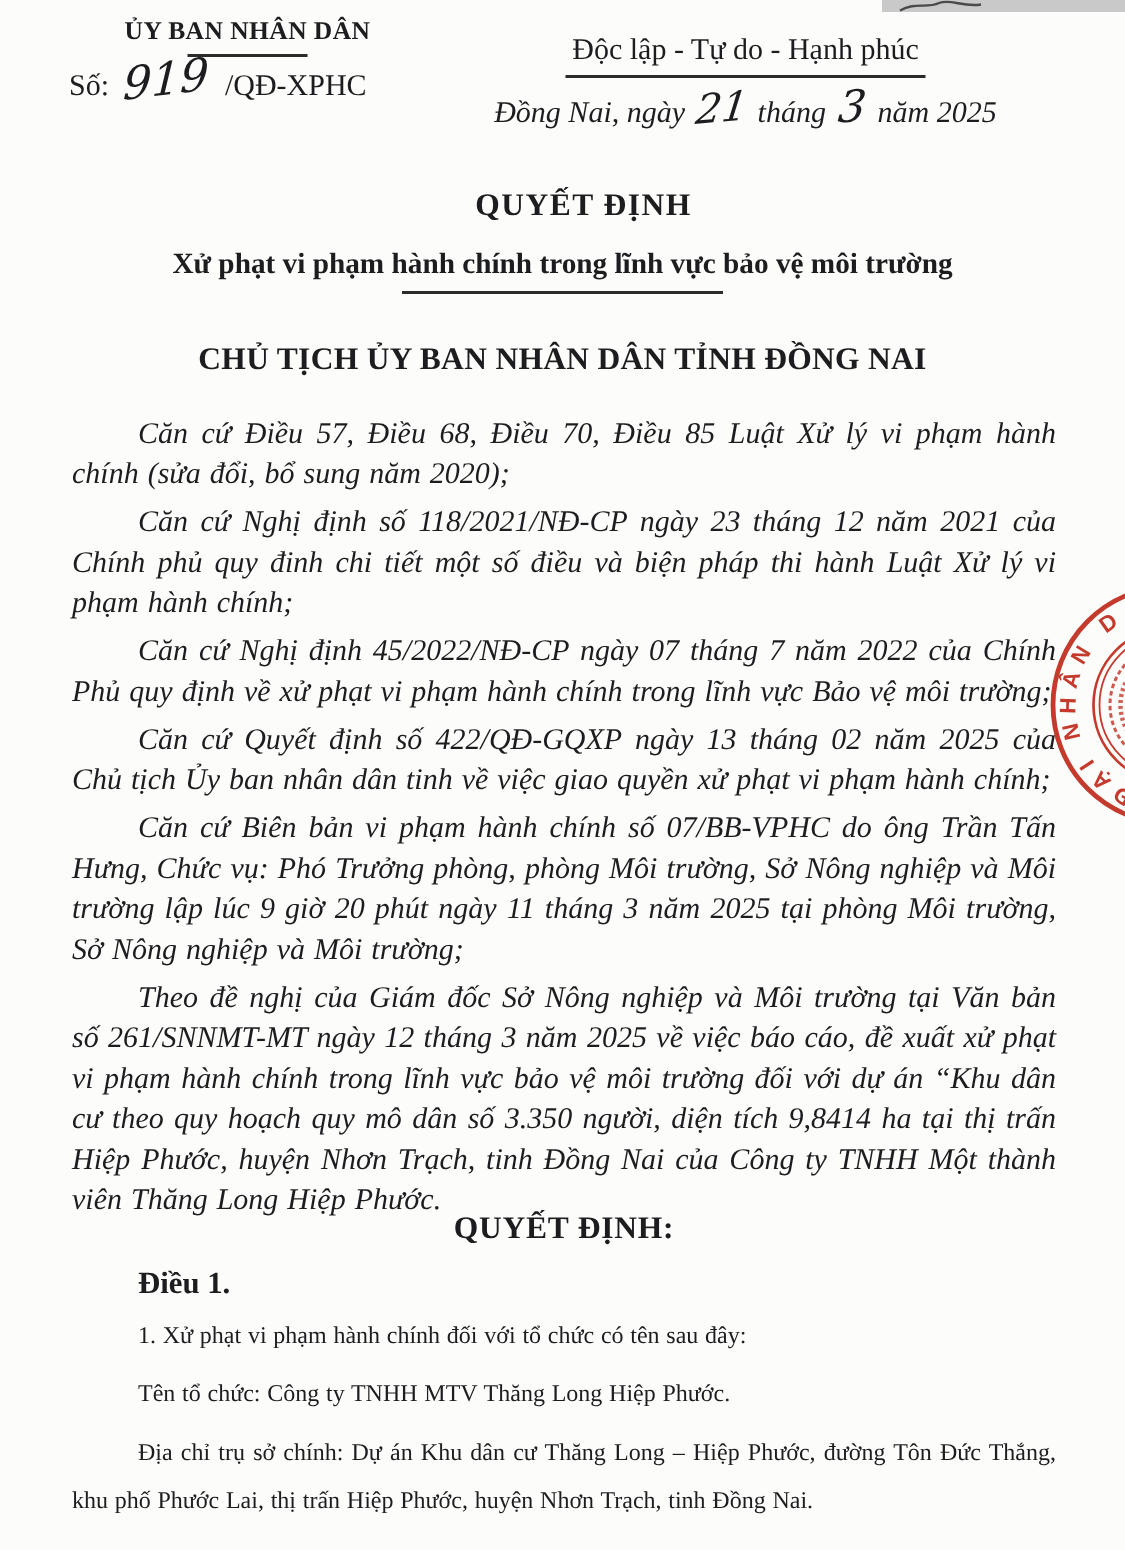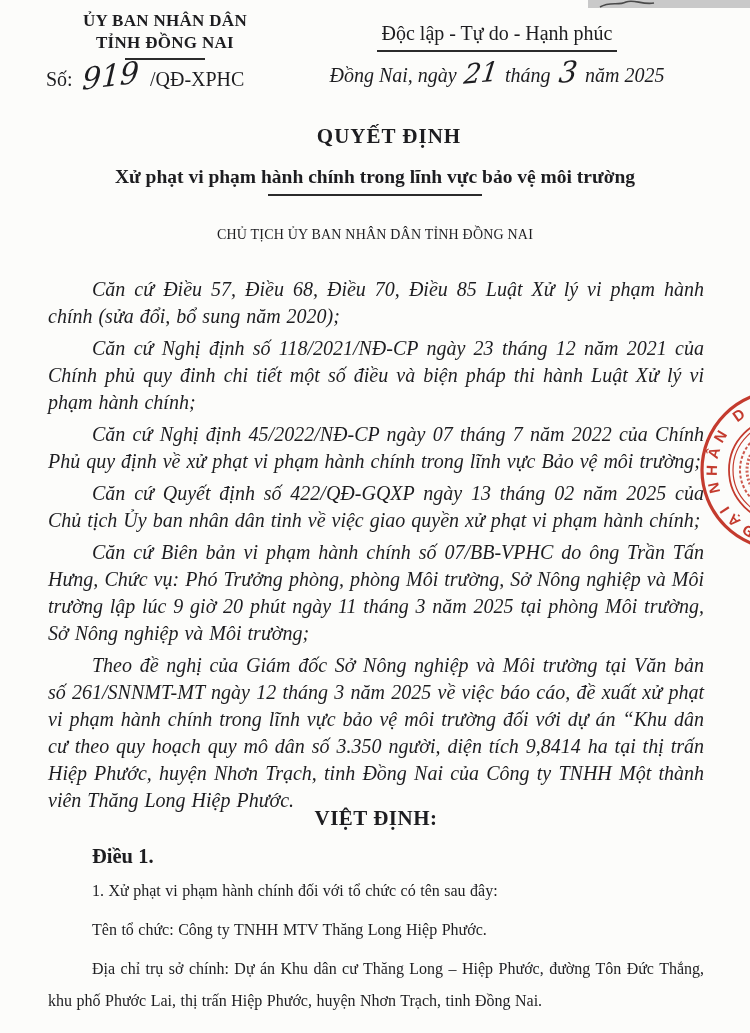--- a/index.html
+++ b/index.html
@@ -42,21 +42,21 @@
   }
   .hand-num   { font-size:30px; transform:rotate(-7deg) skewX(-10deg); margin:0 6px 0 4px; }
   .hand-day   { font-size:27px; transform:rotate(-5deg) skewX(-12deg); margin:0 2px; }
   .hand-month { font-size:29px; transform:rotate(-4deg) skewX(-10deg); margin:0 3px; }
 
   
   .title-block { position:absolute; left:0; top:124px; width:750px; text-align:center; }
   .doc-title    { font-weight:bold; font-size:21px; letter-spacing:1px;padding-left:28px; }
   .doc-subtitle { font-weight:bold; font-size:19.5px; margin-top:17px; }
   .title-rule   { width:214px; border-bottom:2px solid #2b2b2b; margin:6px auto 0 auto; }
-  .authority-line { font-weight:normal; font-size:14px; letter-spacing:.2px; margin-top:31px; }
+  .authority-line { font-weight:bold; font-size:21px; letter-spacing:.2px; margin-top:31px; }
 
   
   .preamble { position:absolute; left:48px; top:276px; width:656px; }
   .preamble p {
     margin:0 0 5px 0; font-style:italic; font-size:20px; line-height:27px;
     text-align:justify; text-indent:44px; word-spacing:1px;
   }
   .decision { position:absolute; left:48px; top:806px; width:656px; }
   .decree-heading { text-align:center; font-weight:bold; font-size:21px; letter-spacing:.5px; }
   .article { margin:14px 0 0 44px; font-weight:bold; font-size:20.5px; }
@@ -75,21 +75,20 @@
 
   <div class="scan-strip">
     <svg width="60" height="8" viewBox="0 0 60 8">
       <path d="M2,7 C12,1 20,6 28,2 C36,-1 44,5 56,3" stroke="#4a4a4a" stroke-width="1.6" fill="none"></path>
     </svg>
   </div>
 
   <header class="header">
     <div class="h-left">
       <div class="h-bold">ỦY BAN NHÂN DÂN</div>
-      <div class="h-bold">TỈNH ĐỒNG NAI</div>
       <div class="rule rule-left"></div>
       <div class="so-line">
         <span>Số:</span>
         <span class="hand hand-num">919</span>
         <span>/QĐ-XPHC</span>
       </div>
     </div>
     <div class="h-right">
       <div class="h-bold2">Độc lập - Tự do - Hạnh phúc</div>
       <div class="rule rule-right"></div>
@@ -114,21 +113,21 @@
 
   <p>Căn cứ Điều 57, Điều 68, Điều 70, Điều 85 Luật Xử lý vi phạm hành chính (sửa đổi, bổ sung năm 2020);</p>
       <p>Căn cứ Nghị định số 118/2021/NĐ-CP ngày 23 tháng 12 năm 2021 của Chính phủ quy đinh chi tiết một số điều và biện pháp thi hành Luật Xử lý vi phạm hành chính;</p>
       <p>Căn cứ Nghị định 45/2022/NĐ-CP ngày 07 tháng 7 năm 2022 của Chính Phủ quy định về xử phạt vi phạm hành chính trong lĩnh vực Bảo vệ môi trường;</p>
       <p>Căn cứ Quyết định số 422/QĐ-GQXP ngày 13 tháng 02 năm 2025 của Chủ tịch Ủy ban nhân dân tinh về việc giao quyền xử phạt vi phạm hành chính;</p>
       <p>Căn cứ Biên bản vi phạm hành chính số 07/BB-VPHC do ông Trần Tấn Hưng, Chức vụ: Phó Trưởng phòng, phòng Môi trường, Sở Nông nghiệp và Môi trường lập lúc 9 giờ 20 phút ngày 11 tháng 3 năm 2025 tại phòng Môi trường, Sở Nông nghiệp và Môi trường;</p>
       <p>Theo đề nghị của Giám đốc Sở Nông nghiệp và Môi trường tại Văn bản số 261/SNNMT-MT ngày 12 tháng 3 năm 2025 về việc báo cáo, đề xuất xử phạt vi phạm hành chính trong lĩnh vực bảo vệ môi trường đối với dự án “Khu dân cư theo quy hoạch quy mô dân số 3.350 người, diện tích 9,8414 ha tại thị trấn Hiệp Phước, huyện Nhơn Trạch, tinh Đồng Nai của Công ty TNHH Một thành viên Thăng Long Hiệp Phước.</p>
     </section>
 
   <section class="decision">
-    <div class="decree-heading">VIỆT ĐỊNH:</div>
+    <div class="decree-heading">QUYẾT ĐỊNH:</div>
     <p class="article">Điều 1.</p>
     <div class="clauses">
 
     <p>1. Xử phạt vi phạm hành chính đối với tổ chức có tên sau đây:</p>
         <p>Tên tổ chức: Công ty TNHH MTV Thăng Long Hiệp Phước.</p>
         <p>Địa chỉ trụ sở chính: Dự án Khu dân cư Thăng Long – Hiệp Phước, đường Tôn Đức Thắng, khu phố Phước Lai, thị trấn Hiệp Phước, huyện Nhơn Trạch, tinh Đồng Nai.</p>
       </div>
   </section>
 
   <svg class="seal" width="92" height="164" viewBox="0 0 92 164">

